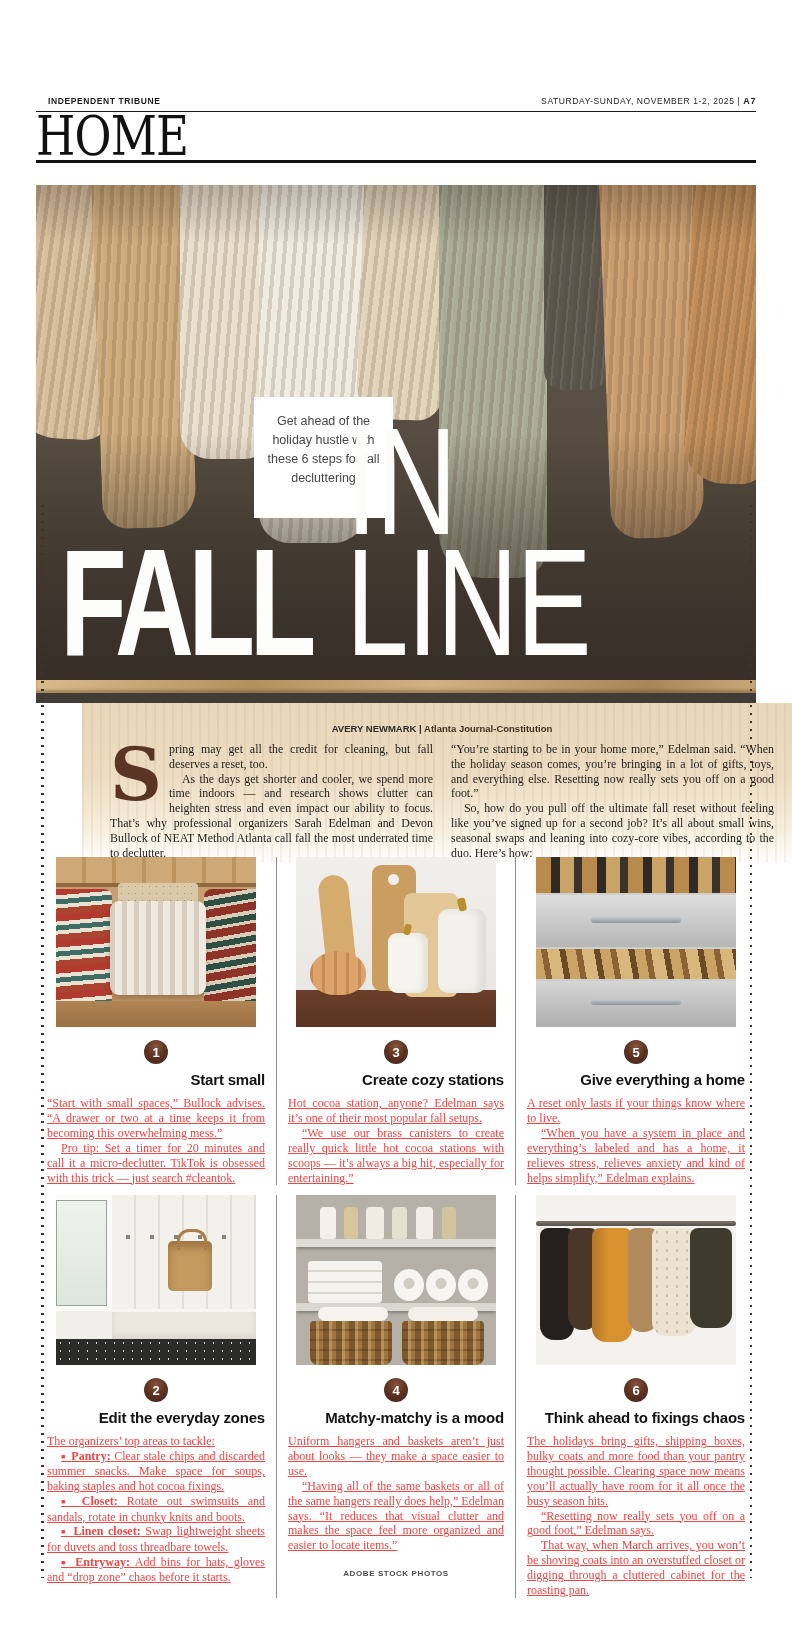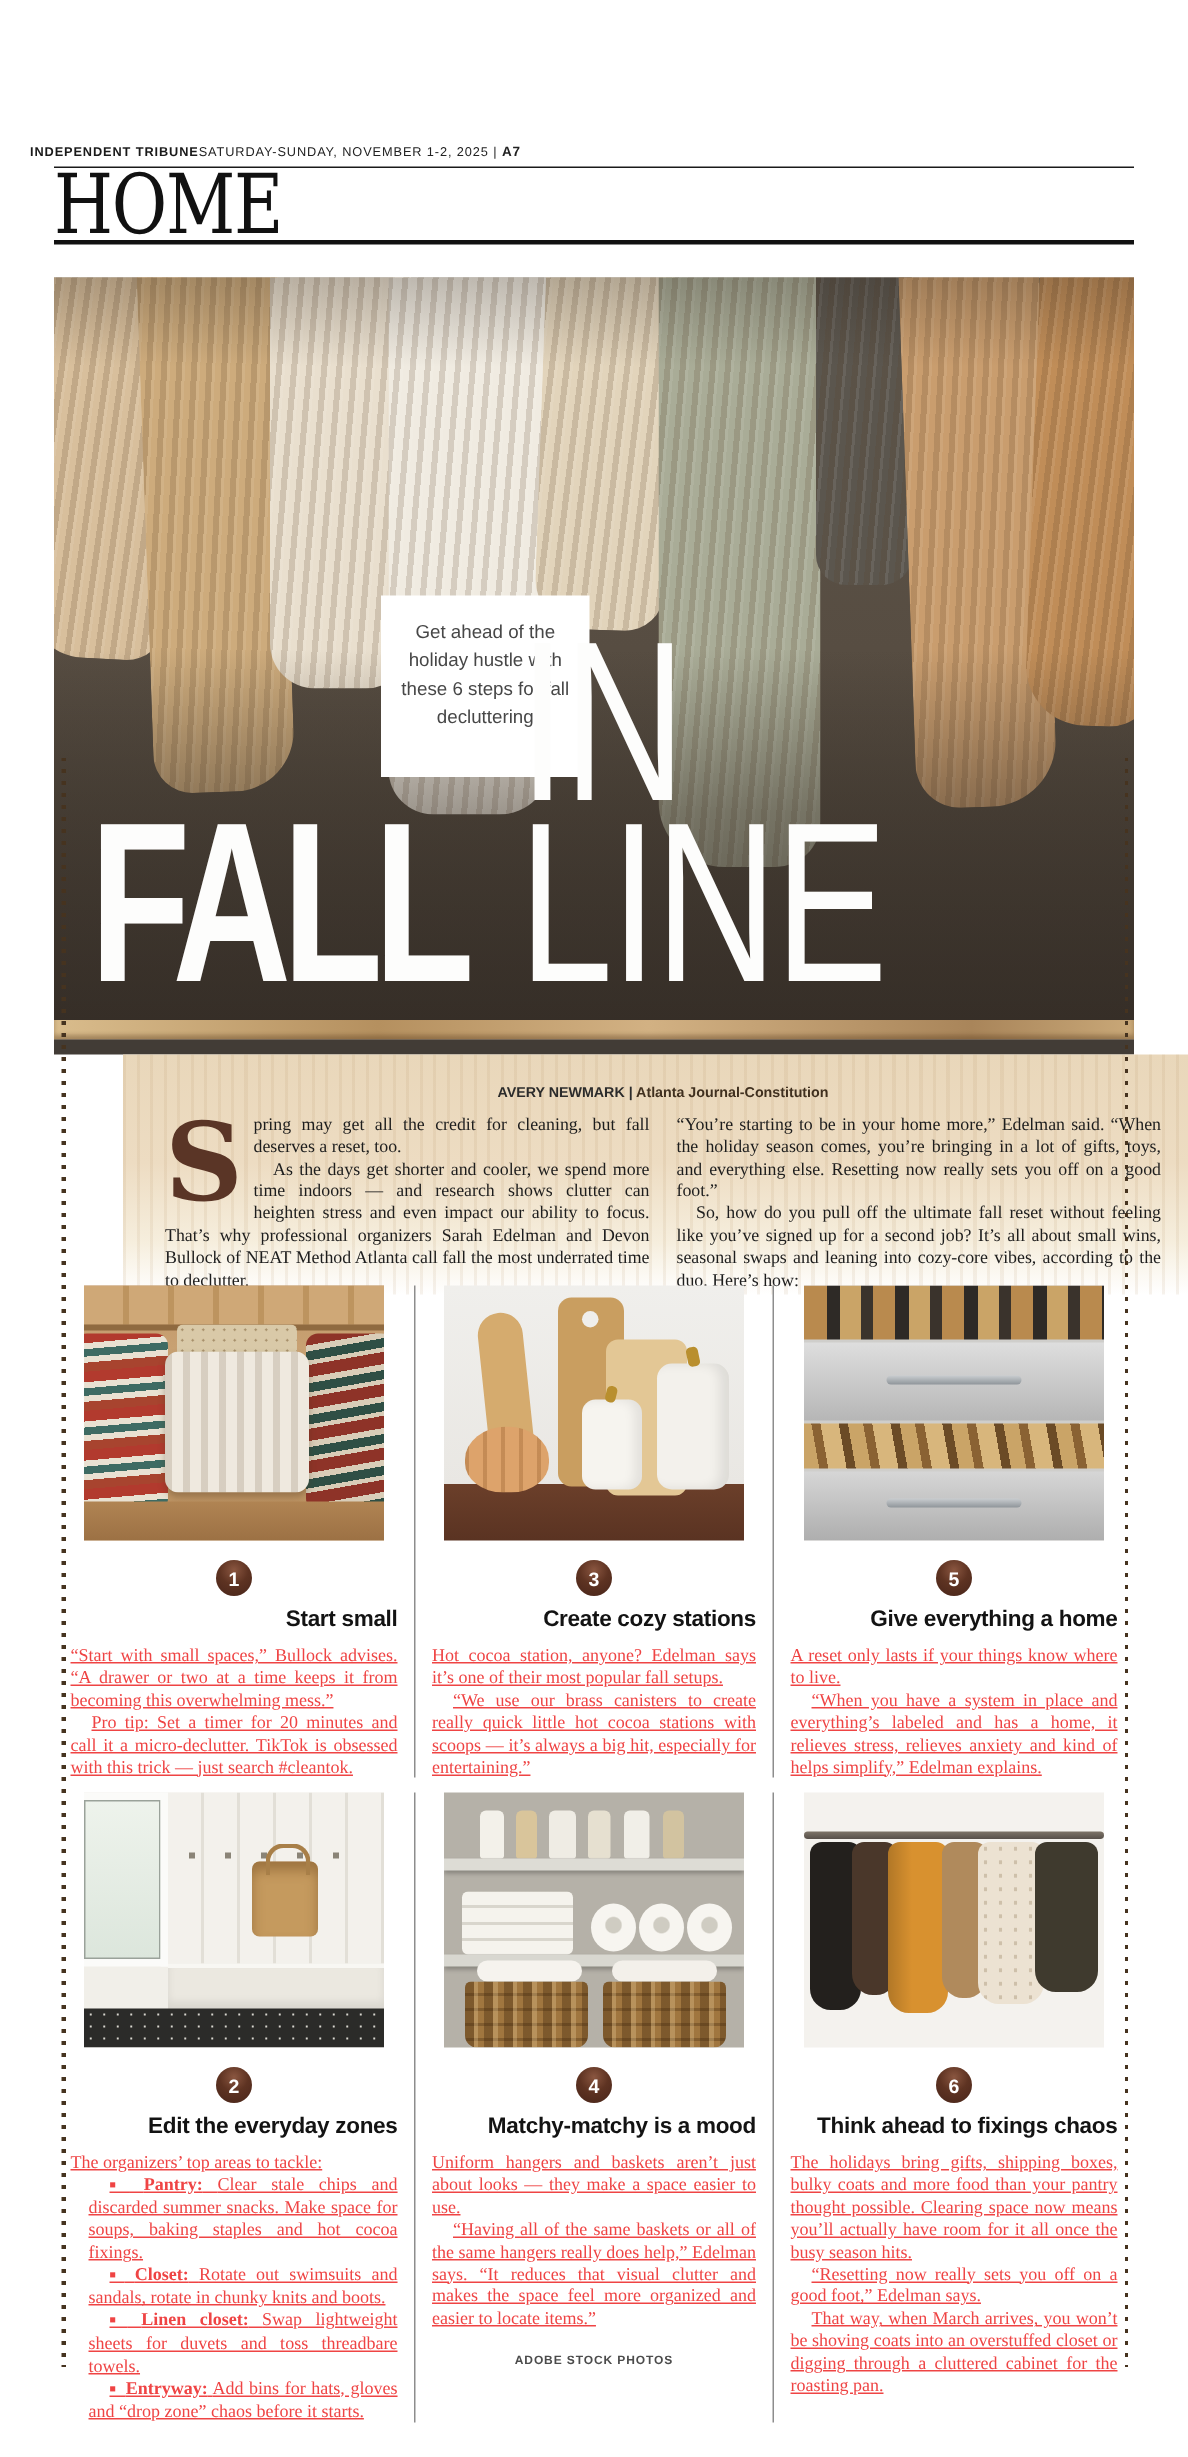--- a/index.html
+++ b/index.html
@@ -1,20 +1,20 @@
 <!DOCTYPE html>
 <html><head>
 <meta charset="utf-8">
 <style>
   * { margin:0; padding:0; box-sizing:border-box; }
   body { background:#e5e5e5; font-family:"Liberation Serif", serif; }
   .page { position:relative; width:792px; height:1638px; margin:0 auto; background:#ffffff; overflow:hidden; }
 
   
-  .masthead-row { position:absolute; top:96px; left:20px; right:36px; display:flex; justify-content:flex-start; align-items:baseline;
+  .masthead-row { position:absolute; top:96px; left:48px; right:36px; display:flex; justify-content:space-between; align-items:baseline;
     font-family:"Liberation Sans", sans-serif; font-size:8.5px; font-weight:bold; letter-spacing:.6px; color:#1a1a1a; }
   .dateline { font-weight:normal; color:#222; }
   .dateline b { font-weight:bold; font-size:9px; }
   .rule-thin { position:absolute; top:111px; left:36px; right:36px; border-top:1.5px solid #1a1a1a; }
   .section-title { position:absolute; top:112px; left:36px; font-family:"DejaVu Serif", serif; font-size:55px; line-height:48px; color:#111;
     transform:scaleX(.82); transform-origin:left top; letter-spacing:-1px; }
   .rule-thick { position:absolute; top:160px; left:36px; right:36px; border-top:3px solid #111; }
 
   
   .hero { position:absolute; top:185px; left:36px; width:720px; height:495px; overflow:hidden;
@@ -66,21 +66,21 @@
   .tip { padding:0 11px; }
   .tip.mid { border-left:1px solid #8d8d8d; border-right:1px solid #8d8d8d; }
   .badge { width:24px; height:24px; margin:13px auto 7px; border-radius:50%;
     background:radial-gradient(circle at 50% 28%, #8a5640 0%, #5e3322 45%, #48251a 100%);
     color:#fff; font-family:"Liberation Sans", sans-serif; font-weight:bold; font-size:13px;
     display:flex; align-items:center; justify-content:center; }
   .tip-title { text-align:right; font-family:"Liberation Sans", sans-serif; font-weight:bold; font-size:15px; letter-spacing:-.2px;
     color:#131313; margin-bottom:8px; }
   .tip-body { font-size:12px; line-height:14.9px; text-align:justify; color:#ef4444;text-decoration:underline; }
   .tip-body p + p { text-indent:14px; }
-  .tip-body p.ind { text-indent:14px;margin-left:12px; }
+  .tip-body p.ind { text-indent:14px; }
   .sq { font-size:7px; vertical-align:1.5px; letter-spacing:2px; }
   .blabel { font-weight:bold; }
   .credit { margin-top:16px; text-align:center; font-family:"Liberation Sans", sans-serif; font-weight:bold; font-size:8px; letter-spacing:.6px; color:#4c4c4c; }
 
   
   .ph { position:relative; width:200px; height:170px; margin:0 auto; overflow:hidden; }
   .abs { position:absolute; }
 
   .ph1 { background:linear-gradient(180deg,#c09669 0%,#cda878 40%,#b78c5c 100%); }
   .p1-shelftop { top:0; left:0; right:0; height:30px; background:repeating-linear-gradient(90deg,#cfa877 0 26px,#bd945f 26px 30px); border-bottom:4px solid #8f6a40; }

